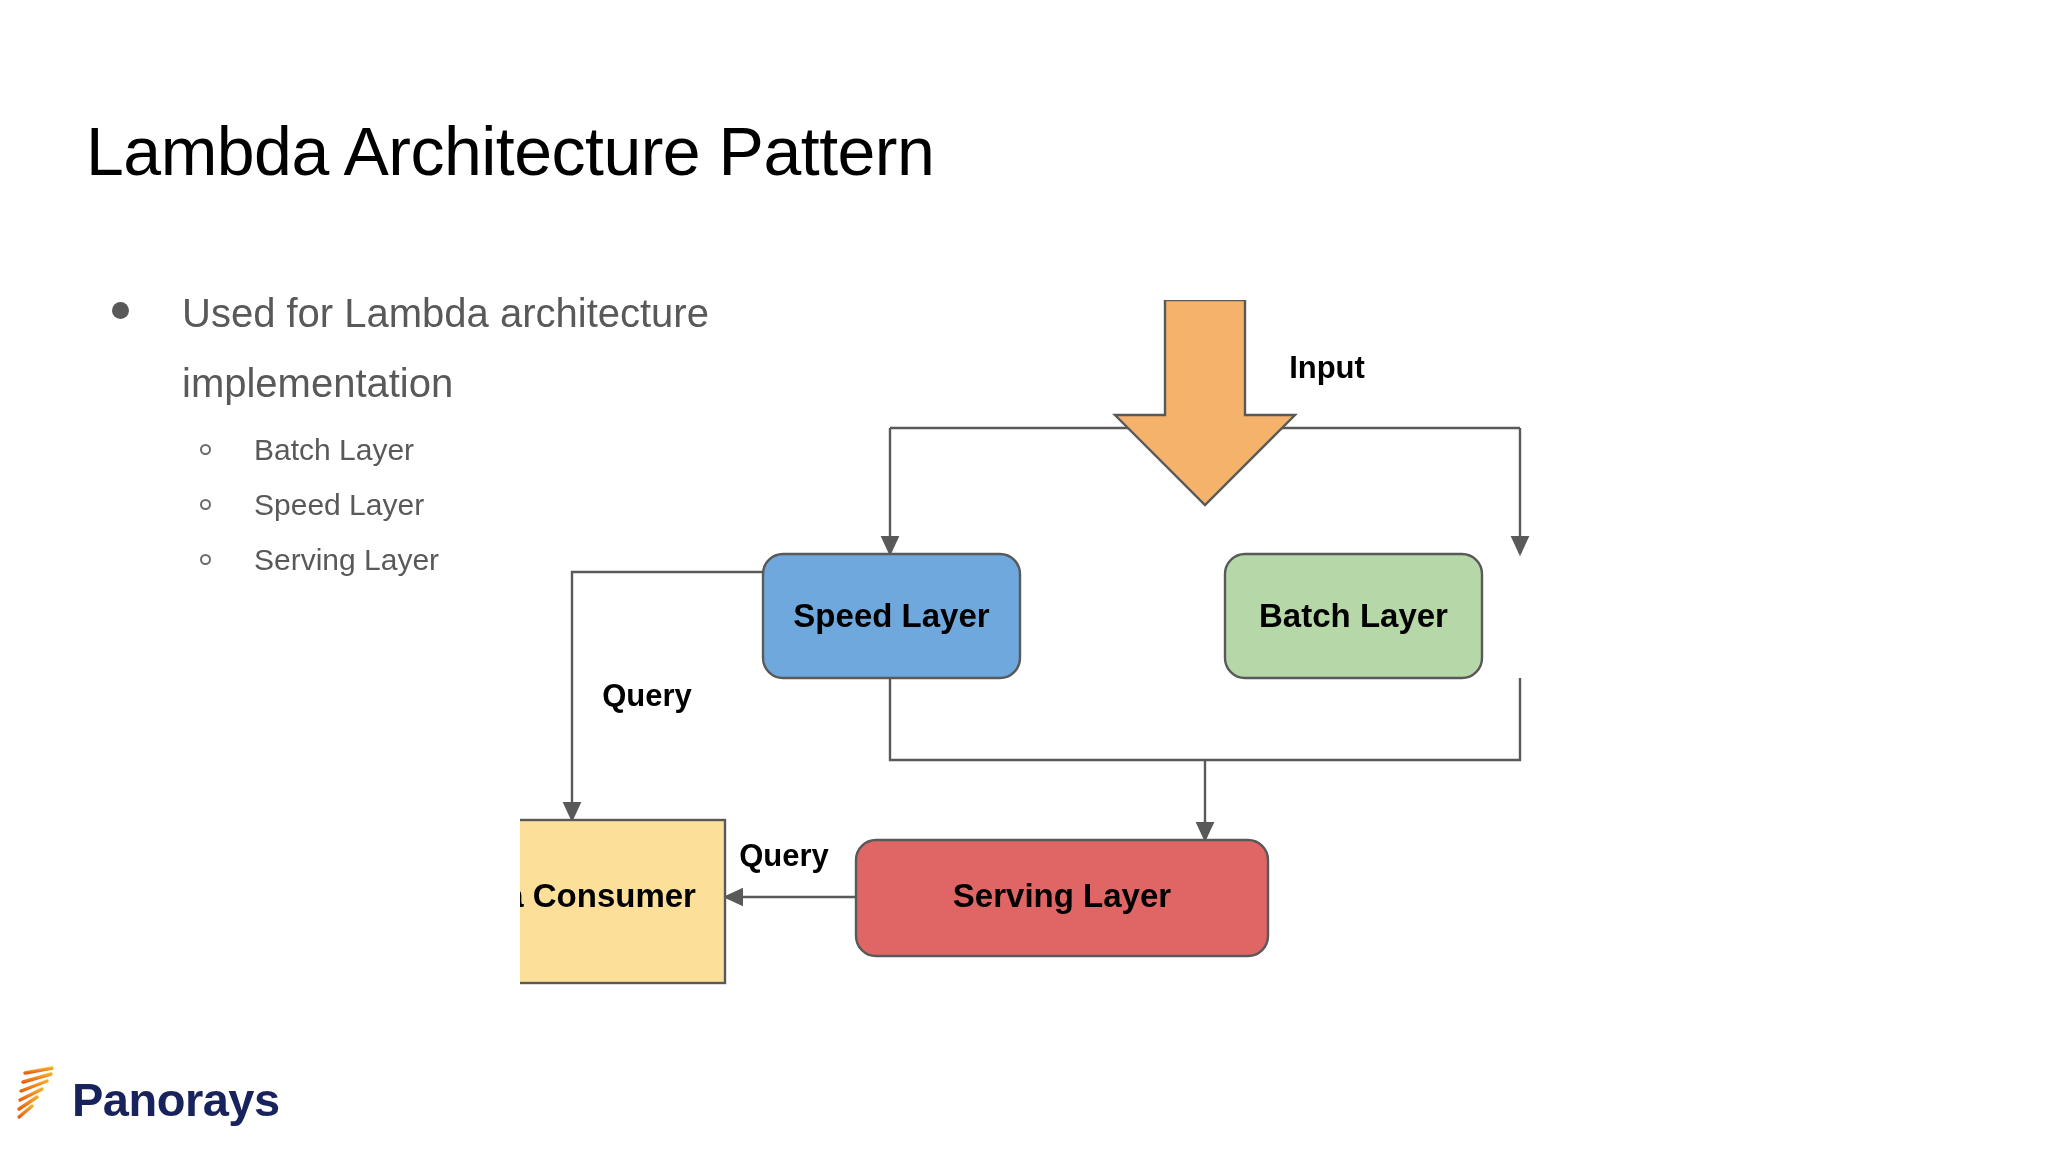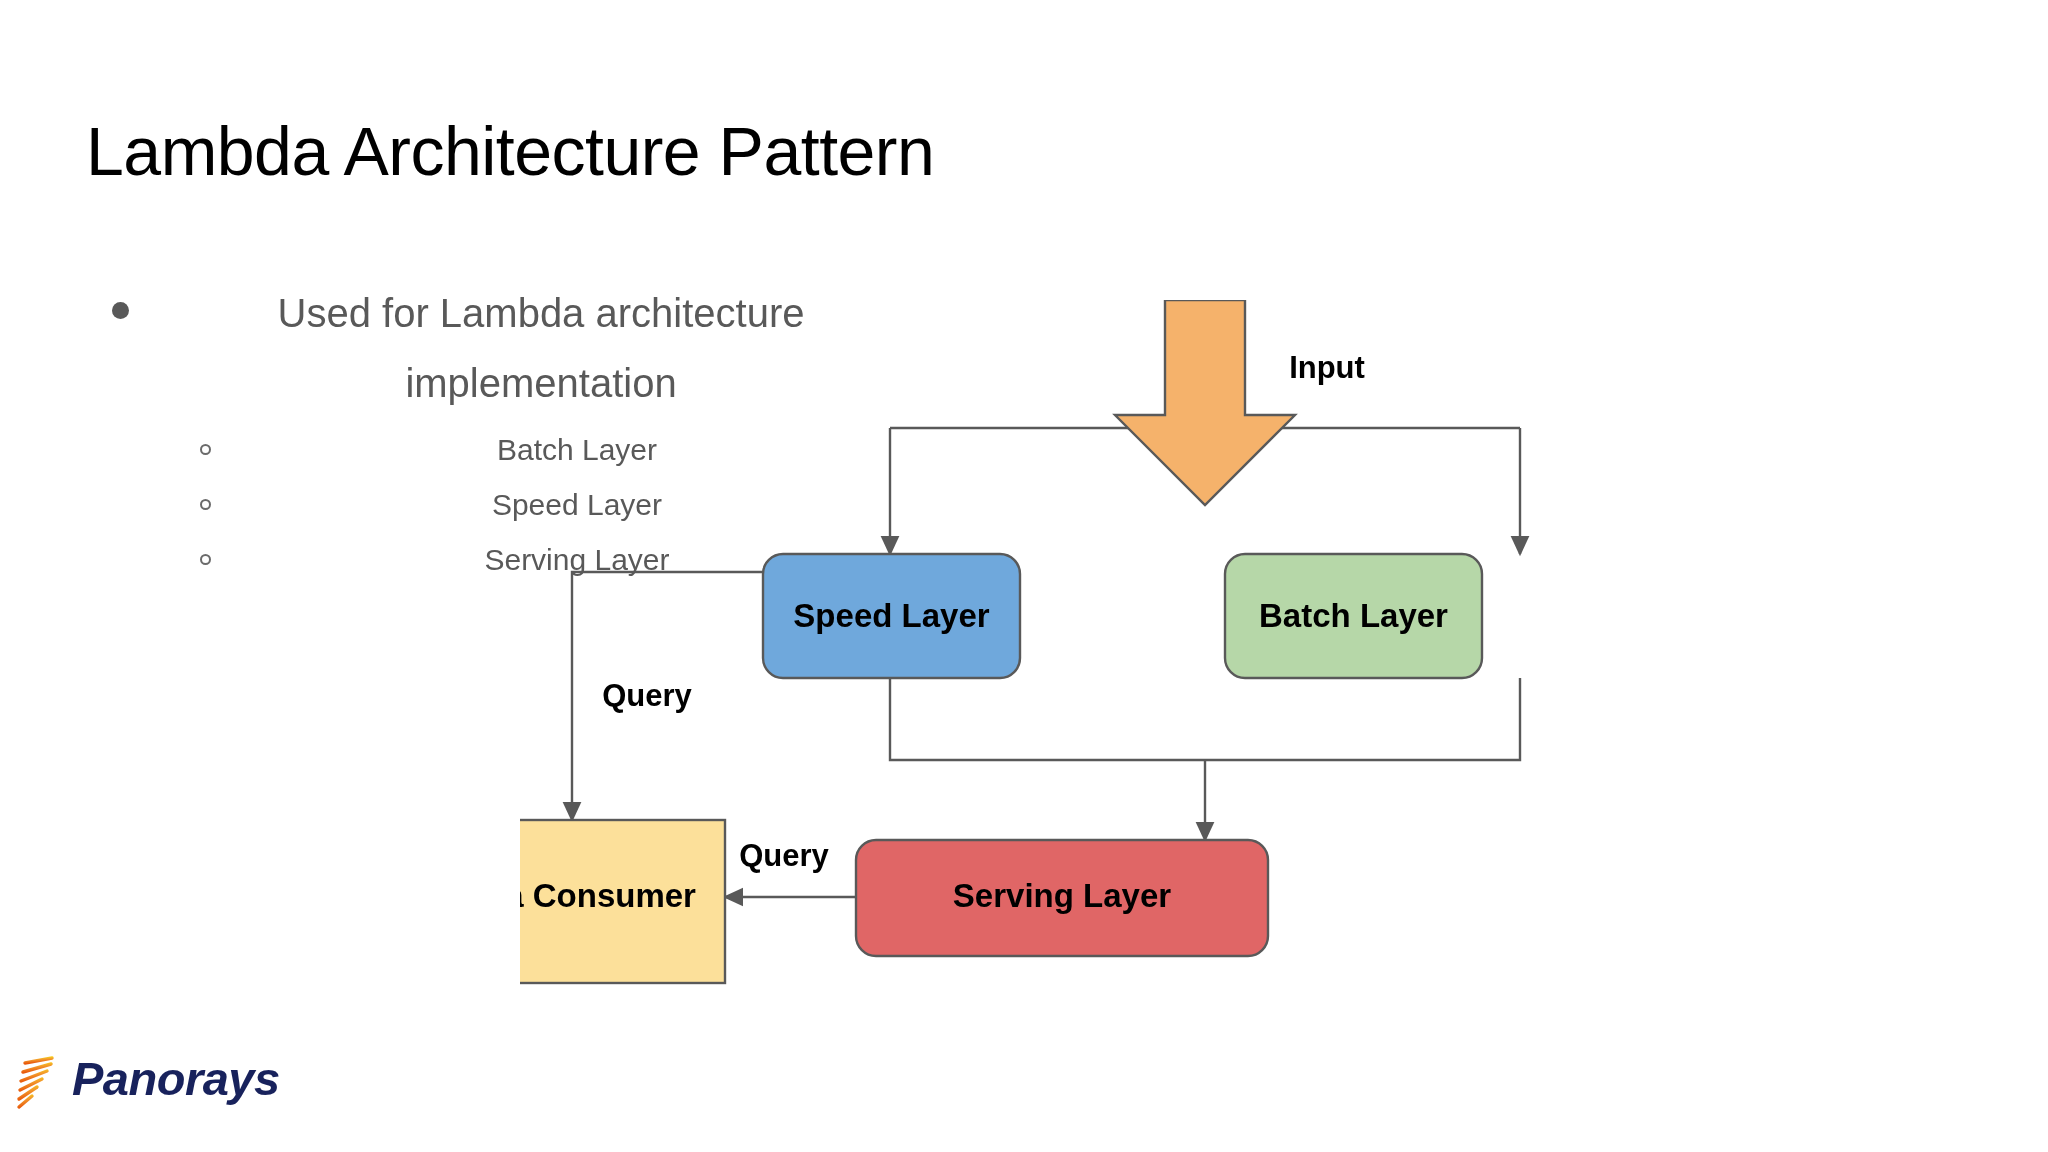--- a/index.html
+++ b/index.html
@@ -38,21 +38,20 @@
     letter-spacing: -0.5px;
     white-space: nowrap;
   }
 
   
   #bullet-block {
     position: absolute;
     left: 100px;
     top: 278px;
     width: 800px;
-    text-align: center;
   }
   .l1-item {
     position: relative;
     padding-left: 82px;
     color: #595959;
     font-size: 40px;
     line-height: 70px;
     font-weight: 400;
   }
   .l1-bullet {
@@ -122,22 +121,21 @@
   }
   .node-shape { stroke: #595959; stroke-width: 2.4; }
 
   
   #logo {
     position: absolute;
     left: 16px;
     top: 1055px;
     height: 68px;
     display: flex;
-    align-items: flex-start;
-    font-style: italic;
+    align-items: flex-end;
   }
   #logo-mark { width: 42px; height: 58px; margin-right: 14px; }
   #logo-text {
     font-family: "Liberation Sans", sans-serif;
     font-size: 47px;
     font-weight: 700;
     color: #18225c;
     letter-spacing: -0.5px;
     line-height: 1;
   }

